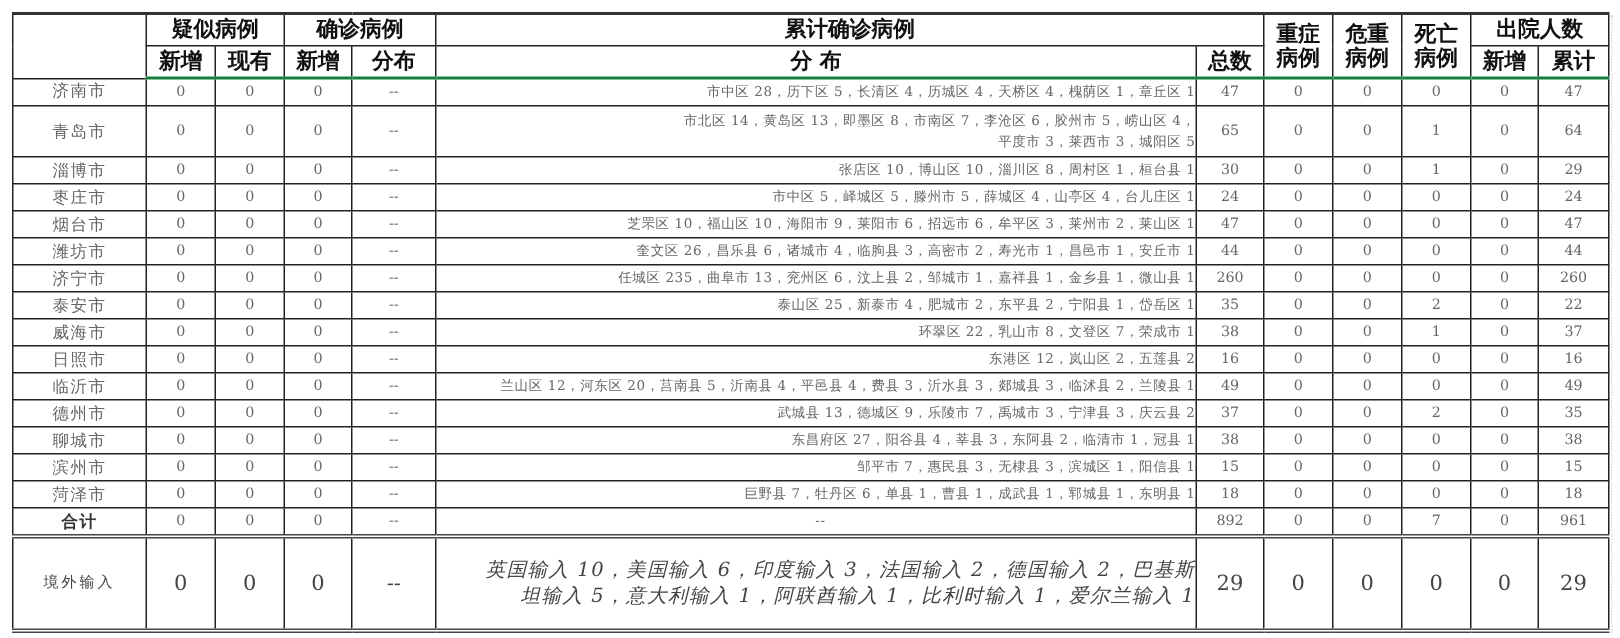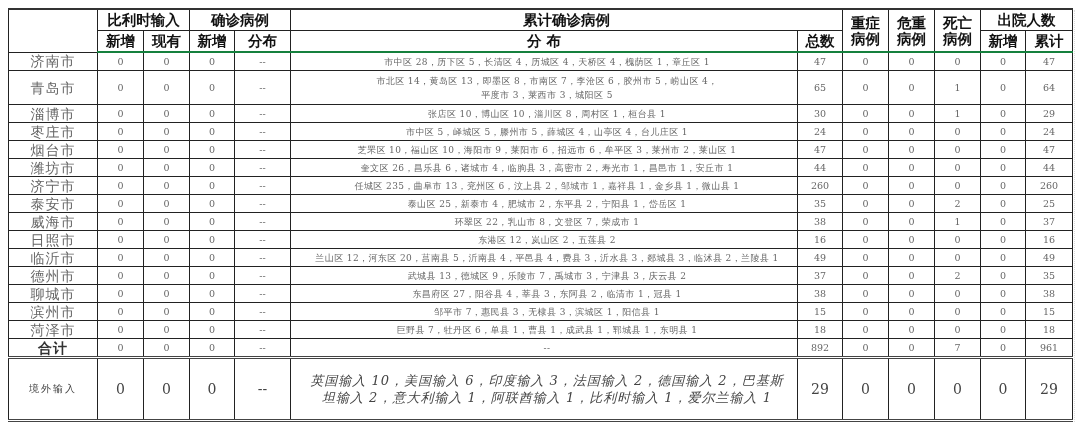--- a/index.html
+++ b/index.html
@@ -4,22 +4,22 @@
 <style>
   html, body { margin:0; padding:0; background:#ffffff; }
   body { width:1080px; height:425px; overflow:hidden; position:relative;
          font-family: "DejaVu Serif", "Liberation Serif", serif; color:#555; }
   table { position:absolute; left:8px; top:8px; border-collapse:collapse; table-layout:fixed; width:1064px; }
   td, th { border:1px solid #222; text-align:center; vertical-align:middle; padding:0; overflow:hidden; }
   thead tr.top { border-top:2px solid #333; }
   th { font-weight:bold; color:#111; font-size:14.5px; height:20px; line-height:16px; }
   th.sub { border-bottom:2px solid #15803d; }
   td { font-size:9.5px; height:17px; line-height:14px; color:#666; }
-  td.city { font-size:14px; letter-spacing:1px; }
-  td.dist { text-align:center; padding-left:6px; font-size:9px; letter-spacing:0.4px; }
+  td.city { font-size:11px; letter-spacing:1px; }
+  td.dist { text-align:right; padding-left:6px; font-size:9px; letter-spacing:0.4px; }
   tr.tall td { height:33px; }
   tr.total td { border-bottom:3px double #444; height:17px;margin-top:15px; }
   tr.total td.city { font-weight:bold; color:#333; }
   tr.imported td { height:60px; font-size:14px; color:#444; border-bottom:3px double #444; }
   tr.imported td.dist { font-size:13px; line-height:17px; letter-spacing:1px;font-style:italic; }
   tr.imported td.city { font-size:10px; letter-spacing:2px;margin-left:12px; }
   .right-edge { position:absolute; left:1074px; top:10px; width:1px; height:412px; border-left:1px dotted #ddd; }
 </style>
 </head>
 <body>
@@ -35,21 +35,21 @@
       <col style="width:45px">
       <col style="width:46px">
       <col style="width:46px">
       <col style="width:46px">
     <col style="width:45px">
       <col style="width:47px">
   </colgroup>
   <thead>
     <tr class="top">
       <th rowspan="2"></th>
-      <th colspan="2">比利时输入</th>
+      <th colspan="2">疑似病例</th>
       <th colspan="2">确诊病例</th>
       <th colspan="2">累计确诊病例</th>
       <th rowspan="2" class="sub"><span>重症</span><br><span>病例</span></th>
       <th rowspan="2" class="sub"><span>危重</span><br><span>病例</span></th>
       <th rowspan="2" class="sub"><span>死亡</span><br><span>病例</span></th>
       <th colspan="2">出院人数</th>
     </tr>
     <tr>
       <th class="sub">新增</th>
       <th class="sub">现有</th>
@@ -165,21 +165,21 @@
         <td>0</td>
         <td>0</td>
         <td>0</td>
         <td>--</td>
         <td class="dist"><span>泰山区 25，新泰市 4，肥城市 2，东平县 2，宁阳县 1，岱岳区 1</span></td>
         <td>35</td>
         <td>0</td>
         <td>0</td>
         <td>2</td>
         <td>0</td>
-        <td>25</td>
+        <td>22</td>
       </tr>
       <tr>
         <td class="city">威海市</td>
         <td>0</td>
         <td>0</td>
         <td>0</td>
         <td>--</td>
         <td class="dist"><span>环翠区 22，乳山市 8，文登区 7，荣成市 1</span></td>
         <td>38</td>
         <td>0</td>
@@ -285,21 +285,21 @@
         <td>7</td>
         <td>0</td>
         <td>961</td>
       </tr>
       <tr class="imported">
         <td class="city">境外输入</td>
         <td>0</td>
         <td>0</td>
         <td>0</td>
         <td>--</td>
-        <td class="dist"><span>英国输入 10，美国输入 6，印度输入 3，法国输入 2，德国输入 2，巴基斯</span><br><span>坦输入 2，意大利输入 1，阿联酋输入 1，比利时输入 1，爱尔兰输入 1</span></td>
+        <td class="dist"><span>英国输入 10，美国输入 6，印度输入 3，法国输入 2，德国输入 2，巴基斯</span><br><span>坦输入 5，意大利输入 1，阿联酋输入 1，比利时输入 1，爱尔兰输入 1</span></td>
         <td>29</td>
         <td>0</td>
         <td>0</td>
         <td>0</td>
         <td>0</td>
         <td>29</td>
       </tr>
     </tbody>
 </table>
 <div class="right-edge"></div>

